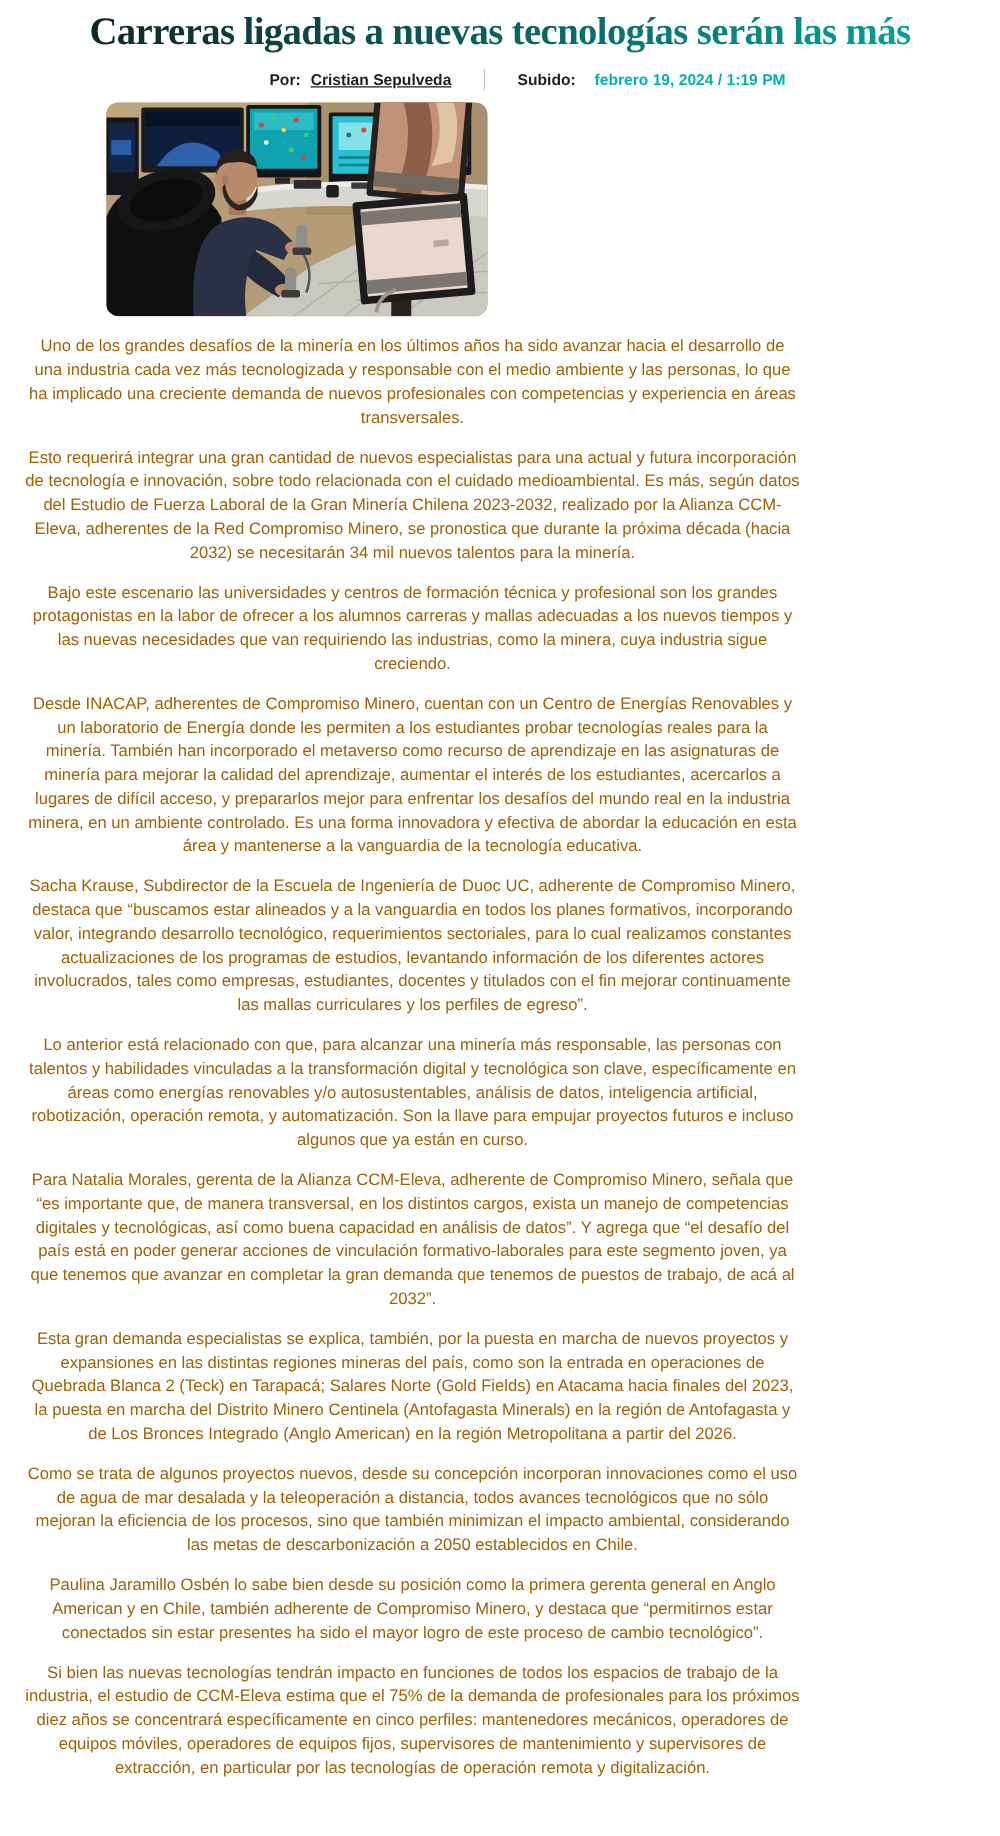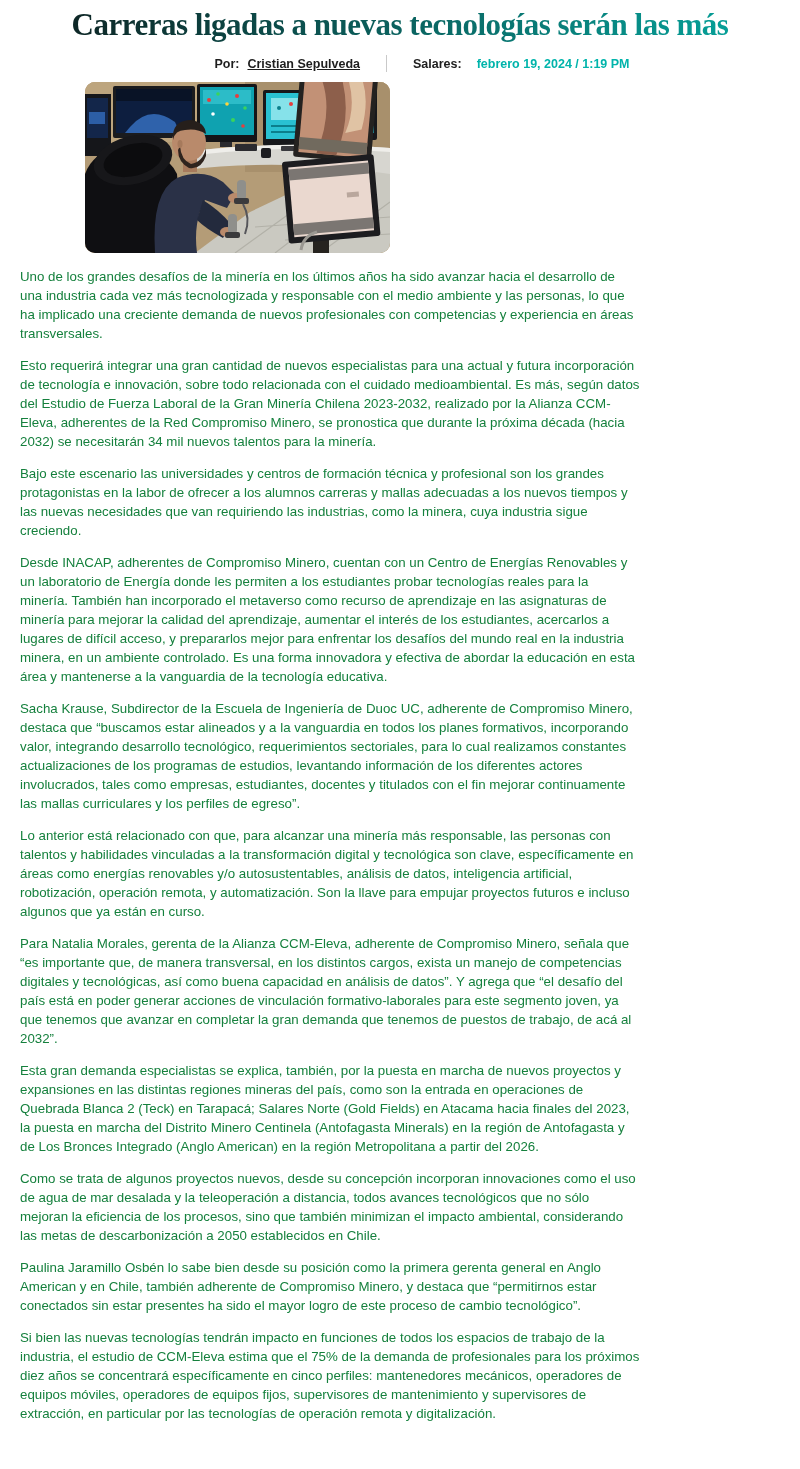--- a/index.html
+++ b/index.html
@@ -54,39 +54,40 @@
     background:#b9a07b;
   }
   figure.hero svg{display:block;width:305px;height:171px;}
 
   
   article.body-col{
     margin:14px 0 0 20px;
     width:620px;
     font-size:13.3px;
     line-height:19px;
-    color:#15803d;
+    color:#a16207;
+    text-align:center;
   }
   article.body-col p{margin:0 0 13px 0;}
   article.body-col .it{}
 </style>
 </head>
 <body>
 
 <div class="page">
 
   <h1 class="title">
     <span class="tline">Carreras ligadas a nuevas tecnologías serán las más</span>
   </h1>
 
   <div class="byline">
     <span class="b-label">Por:</span>
     <span class="b-author">Cristian Sepulveda</span>
     <span class="b-divider"></span>
-    <span class="b-label">Salares:</span>
+    <span class="b-label">Subido:</span>
     <span class="b-date">febrero 19, 2024 / 1:19 PM</span>
   </div>
 
   <figure class="hero">
     <svg viewBox="0 0 305 171" xmlns="http://www.w3.org/2000/svg">
 
       <g>
         <rect x="0" y="0" width="305" height="171" fill="#b49c77"></rect>
         <rect x="0" y="0" width="305" height="60" fill="#bda57e"></rect>
         <rect x="160" y="0" width="145" height="90" fill="#a8906c"></rect>

